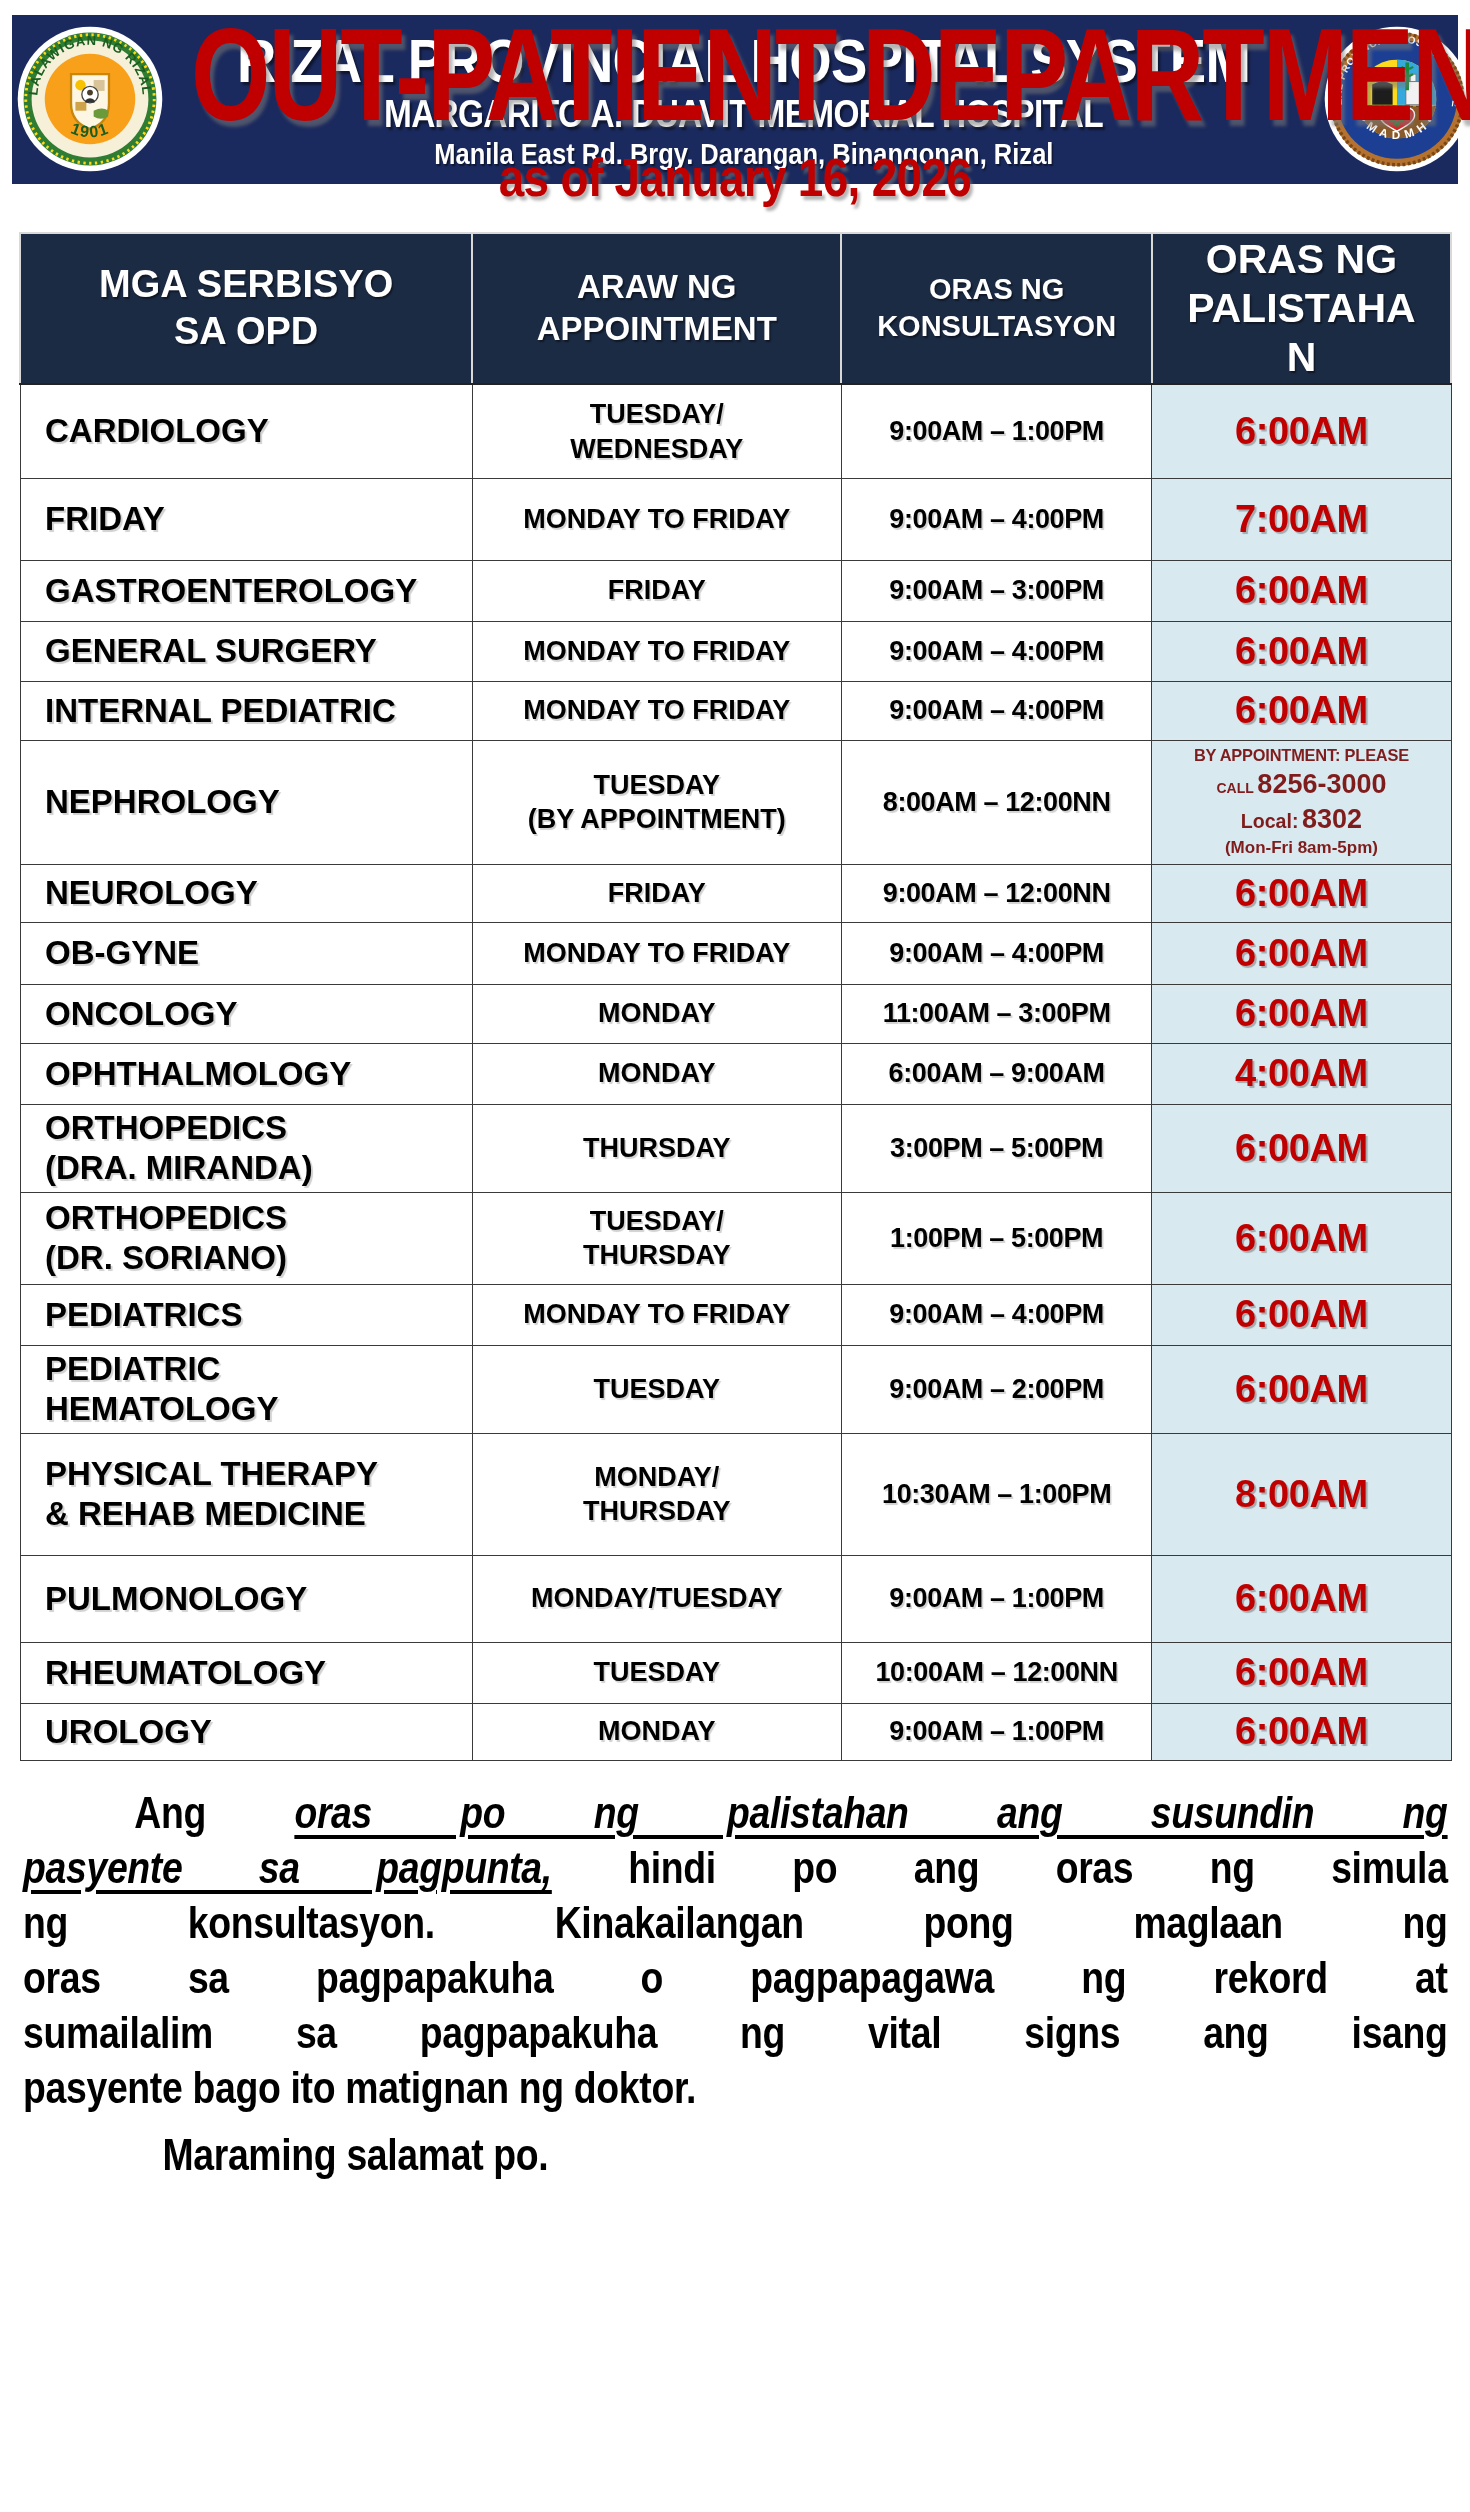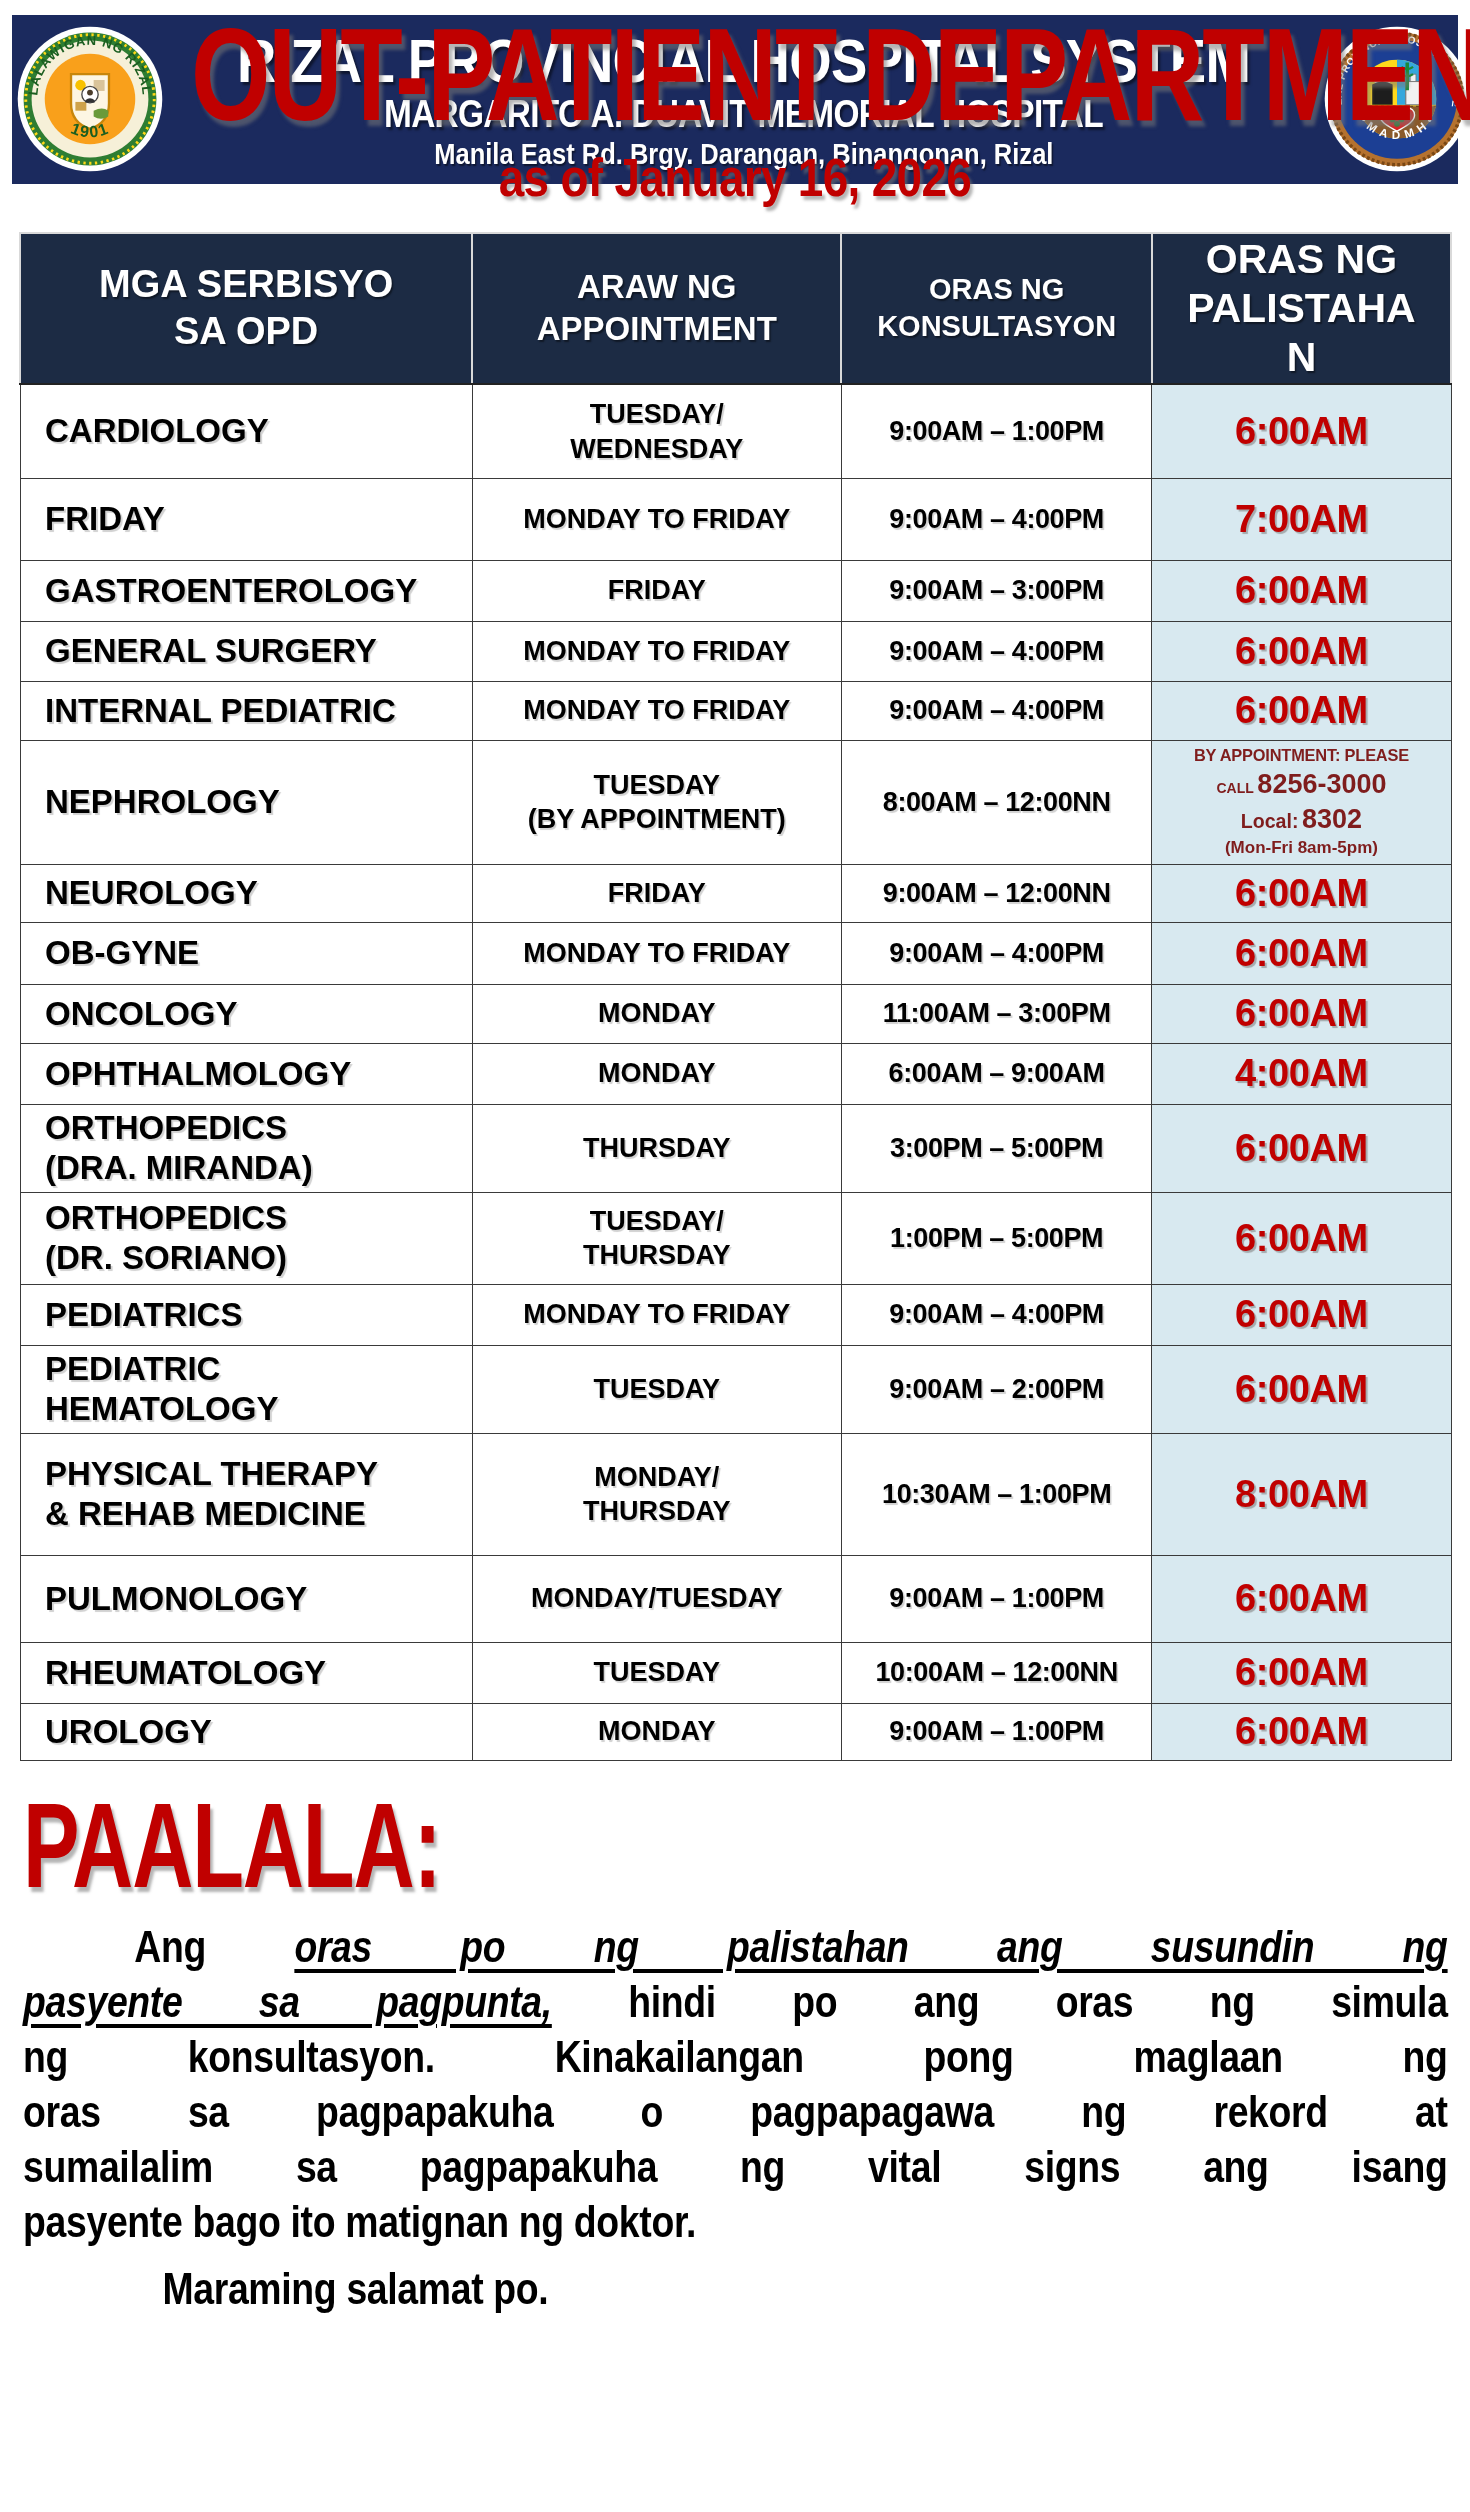--- a/index.html
+++ b/index.html
@@ -322,21 +322,20 @@
           <td class="c-service"><span>UROLOGY</span></td>
           <td class="c-day">MONDAY</td>
           <td class="c-time">9:00AM – 1:00PM</td>
           <td class="c-reg">
             <div class="reg-time">6:00AM</div>
           </td>
         </tr>
       </tbody>
   </table>
 
-  <h2 class="reminder-heading"><span class="tsquish3">PAALALA:</span></h2>
 
   <div class="reminder-body">
     <div class="justified">
       <span>Ang </span><span class="iu">oras po ng palistahan ang susundin ng</span><br>
       <span class="iu">pasyente sa pagpunta,</span><span> hindi po ang oras ng simula</span><br>
       <span>ng konsultasyon. Kinakailangan pong maglaan ng</span><br>
       <span>oras sa pagpapakuha o pagpapagawa ng rekord at</span><br>
       <span>sumailalim sa pagpapakuha ng vital signs ang isang</span>
     </div>
     <div class="lastline">pasyente bago ito matignan ng doktor.</div>

